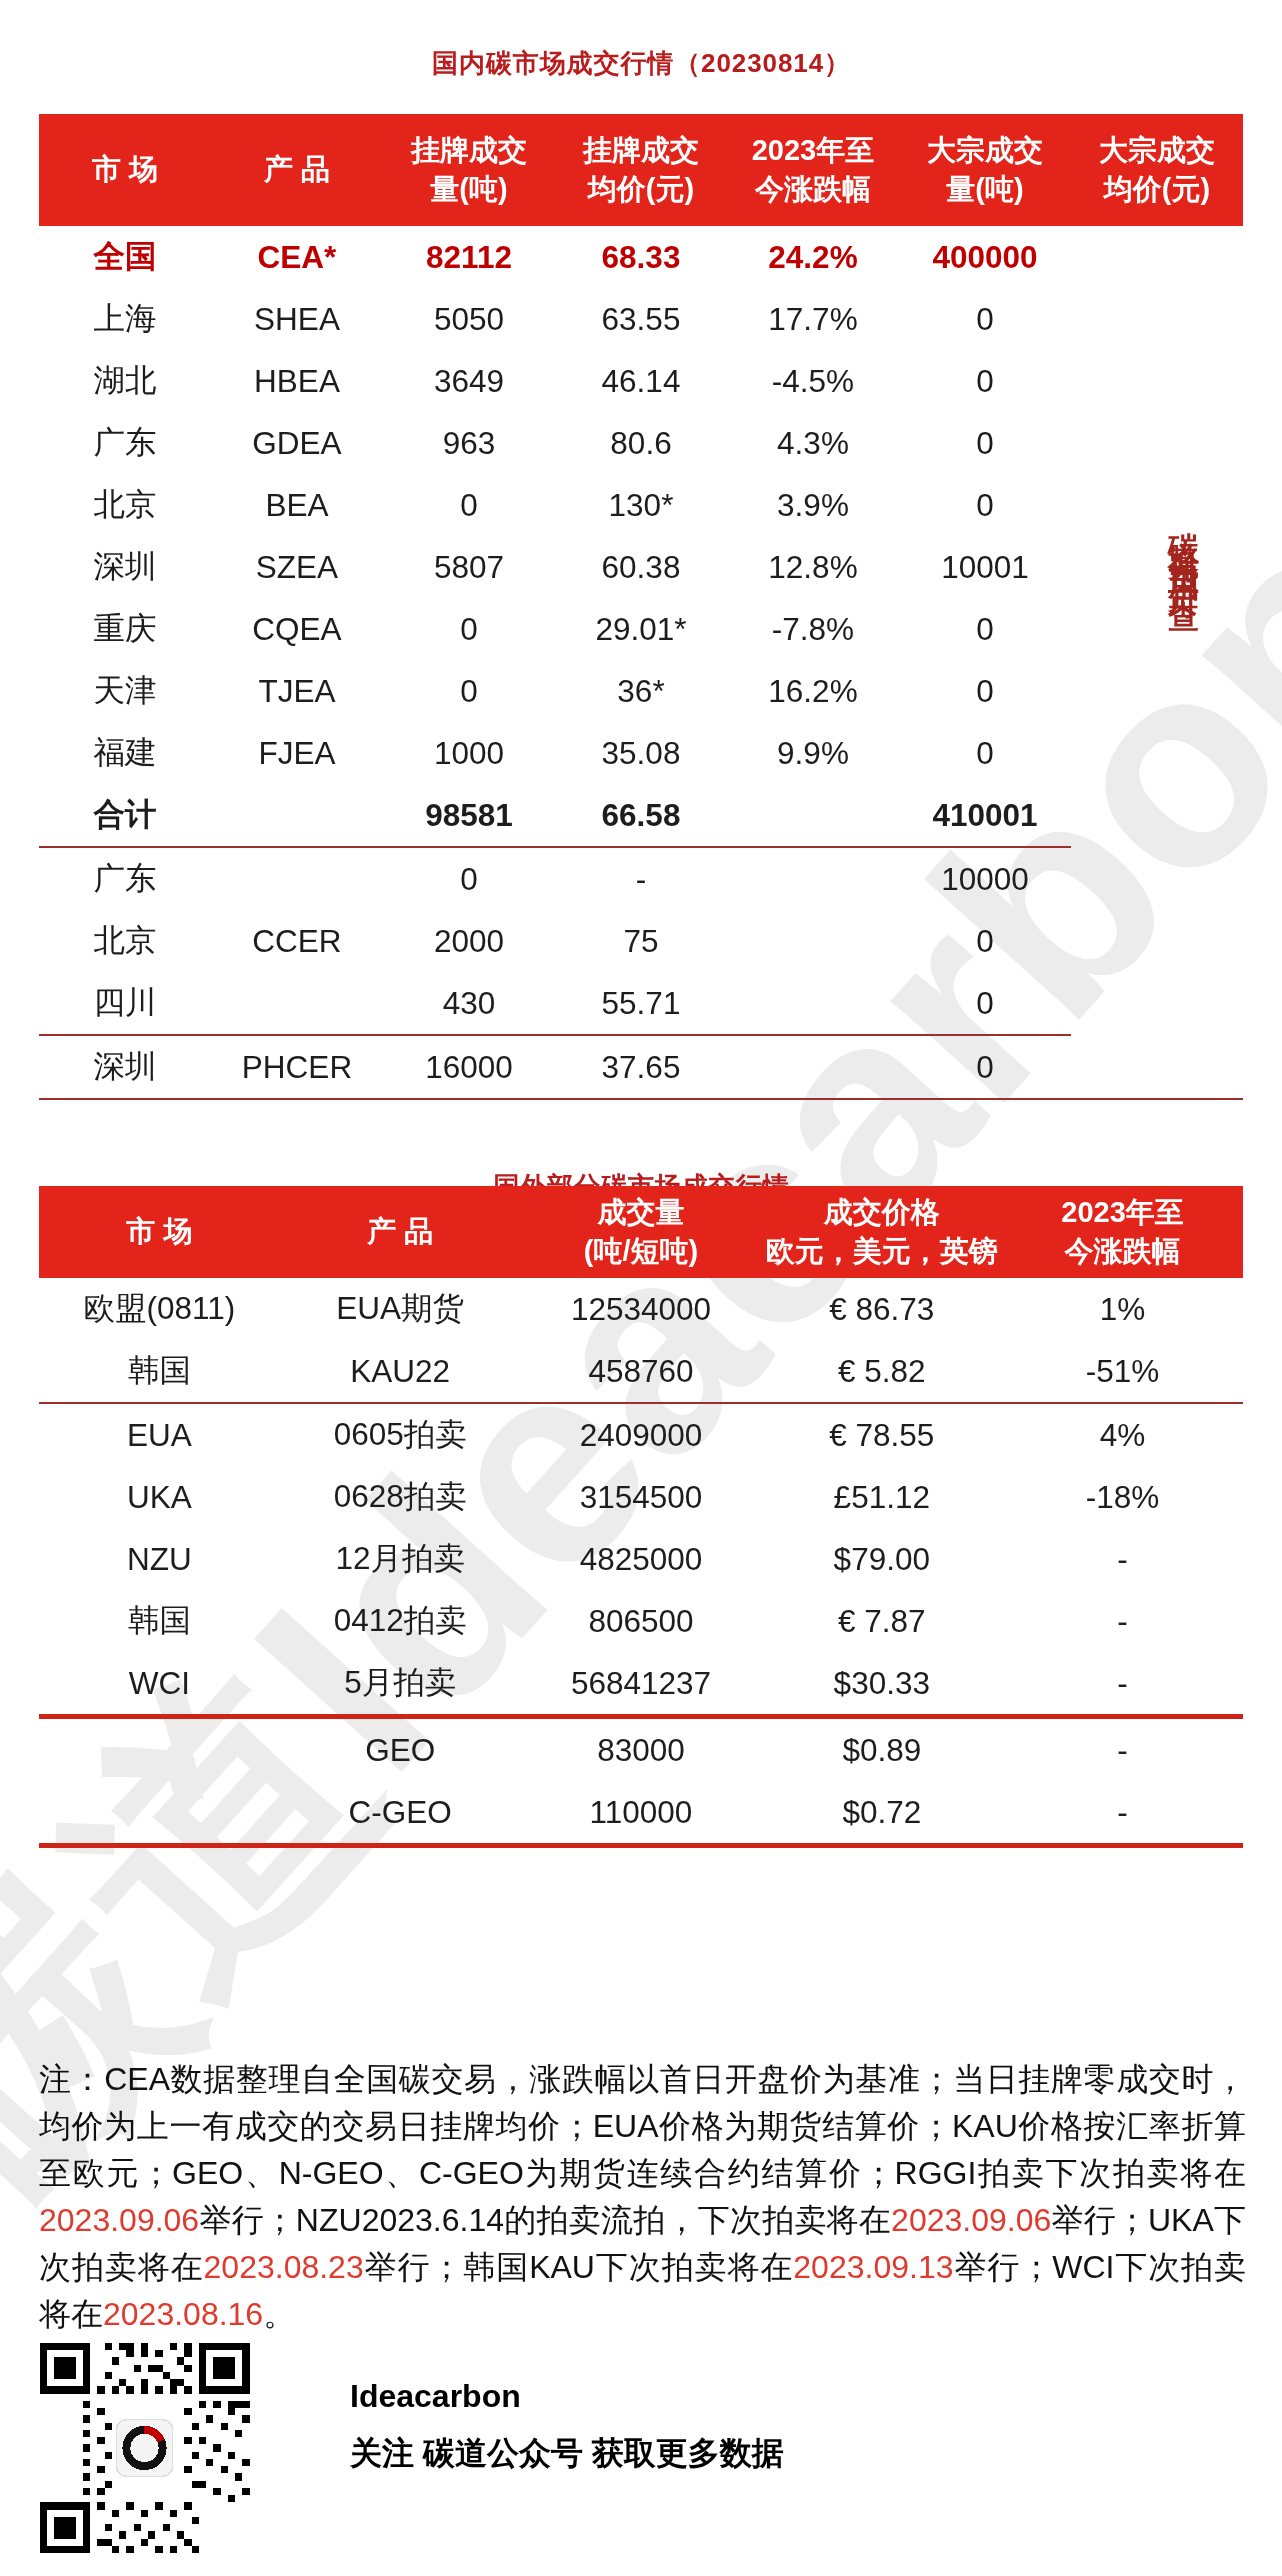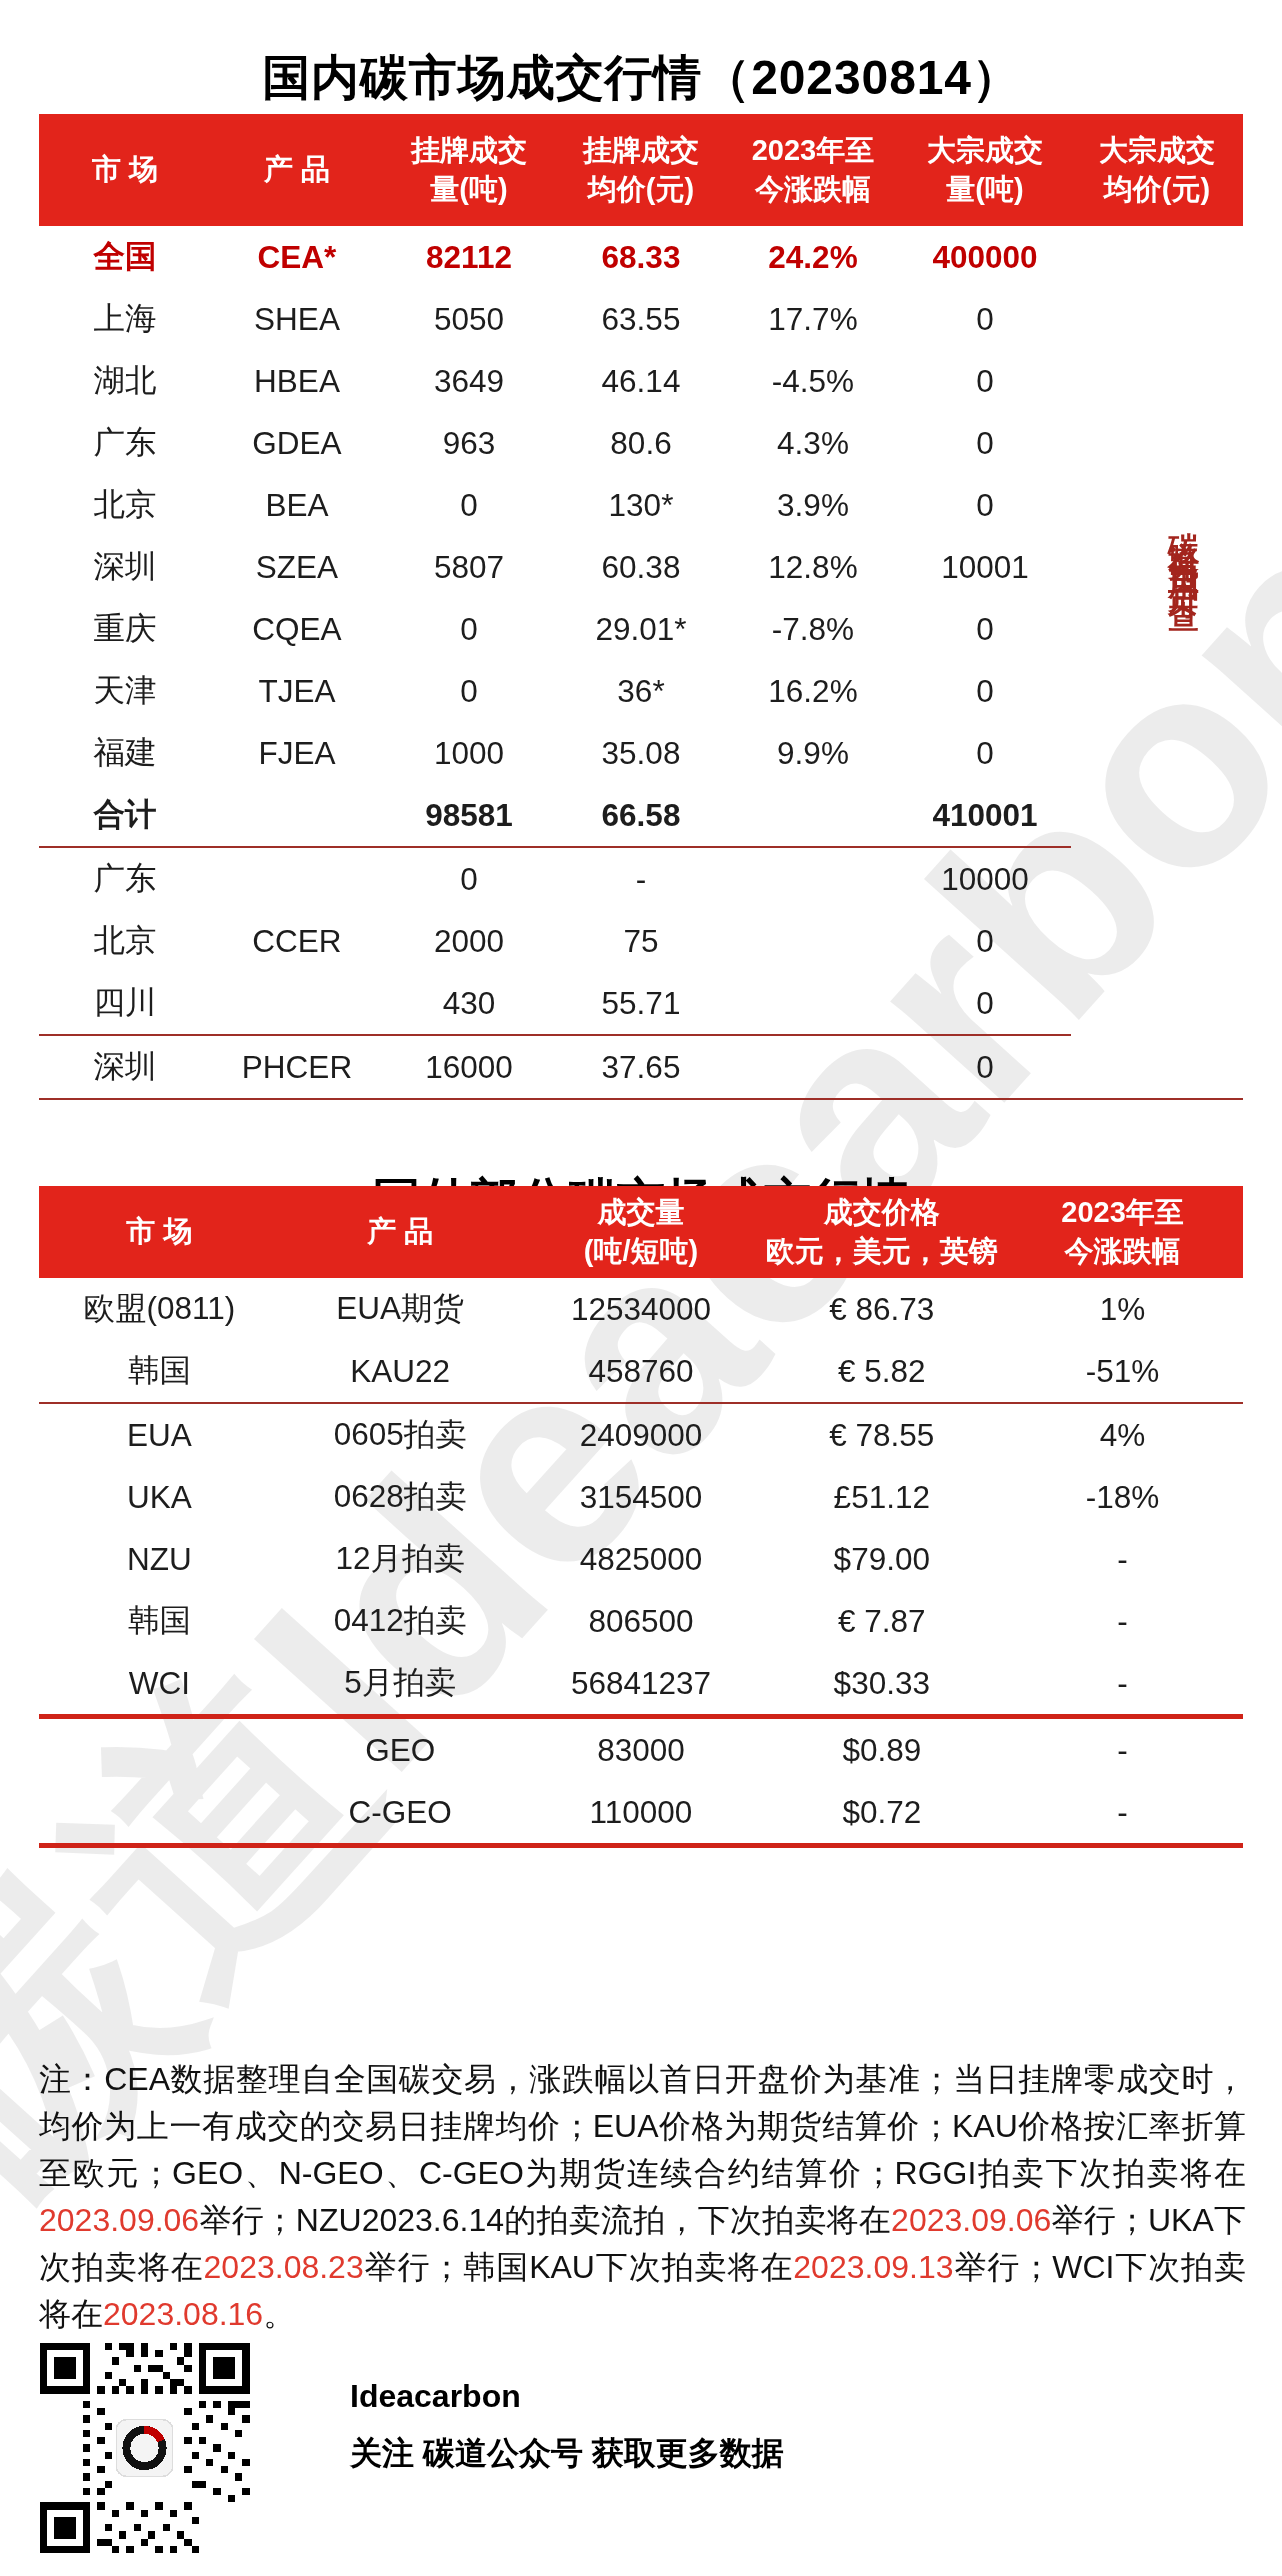--- a/index.html
+++ b/index.html
@@ -9,21 +9,21 @@
   }
   
   .watermark{
     position:absolute;left:-420px;top:1169px;white-space:nowrap;
     font-size:289px;font-weight:700;color:rgba(70,70,70,0.10);
     transform:rotate(-48deg);z-index:0;pointer-events:none;
   }
   
   .sec-title{
     position:absolute;left:0;width:100%;text-align:center;
-    font-size:48px;font-weight:700;color:#000000;letter-spacing:0.9px;z-index:2;
+    font-size:26px;font-weight:700;color:#b91c1c;letter-spacing:0.9px;z-index:2;
   }
   .title1{top:46px;}
   .title2{top:1169px;}
   
   table{border-collapse:collapse;table-layout:fixed;z-index:2;}
   .t1{position:absolute;left:39px;top:114px;width:1204px;}
   .t2{position:absolute;left:39px;top:1186px;width:1204px;}
   thead th{
     background:#e2241b;color:#fff;font-weight:700;font-size:29px;
     line-height:1.35;white-space:pre-line;text-align:center;vertical-align:middle;padding:3.5px 0;

